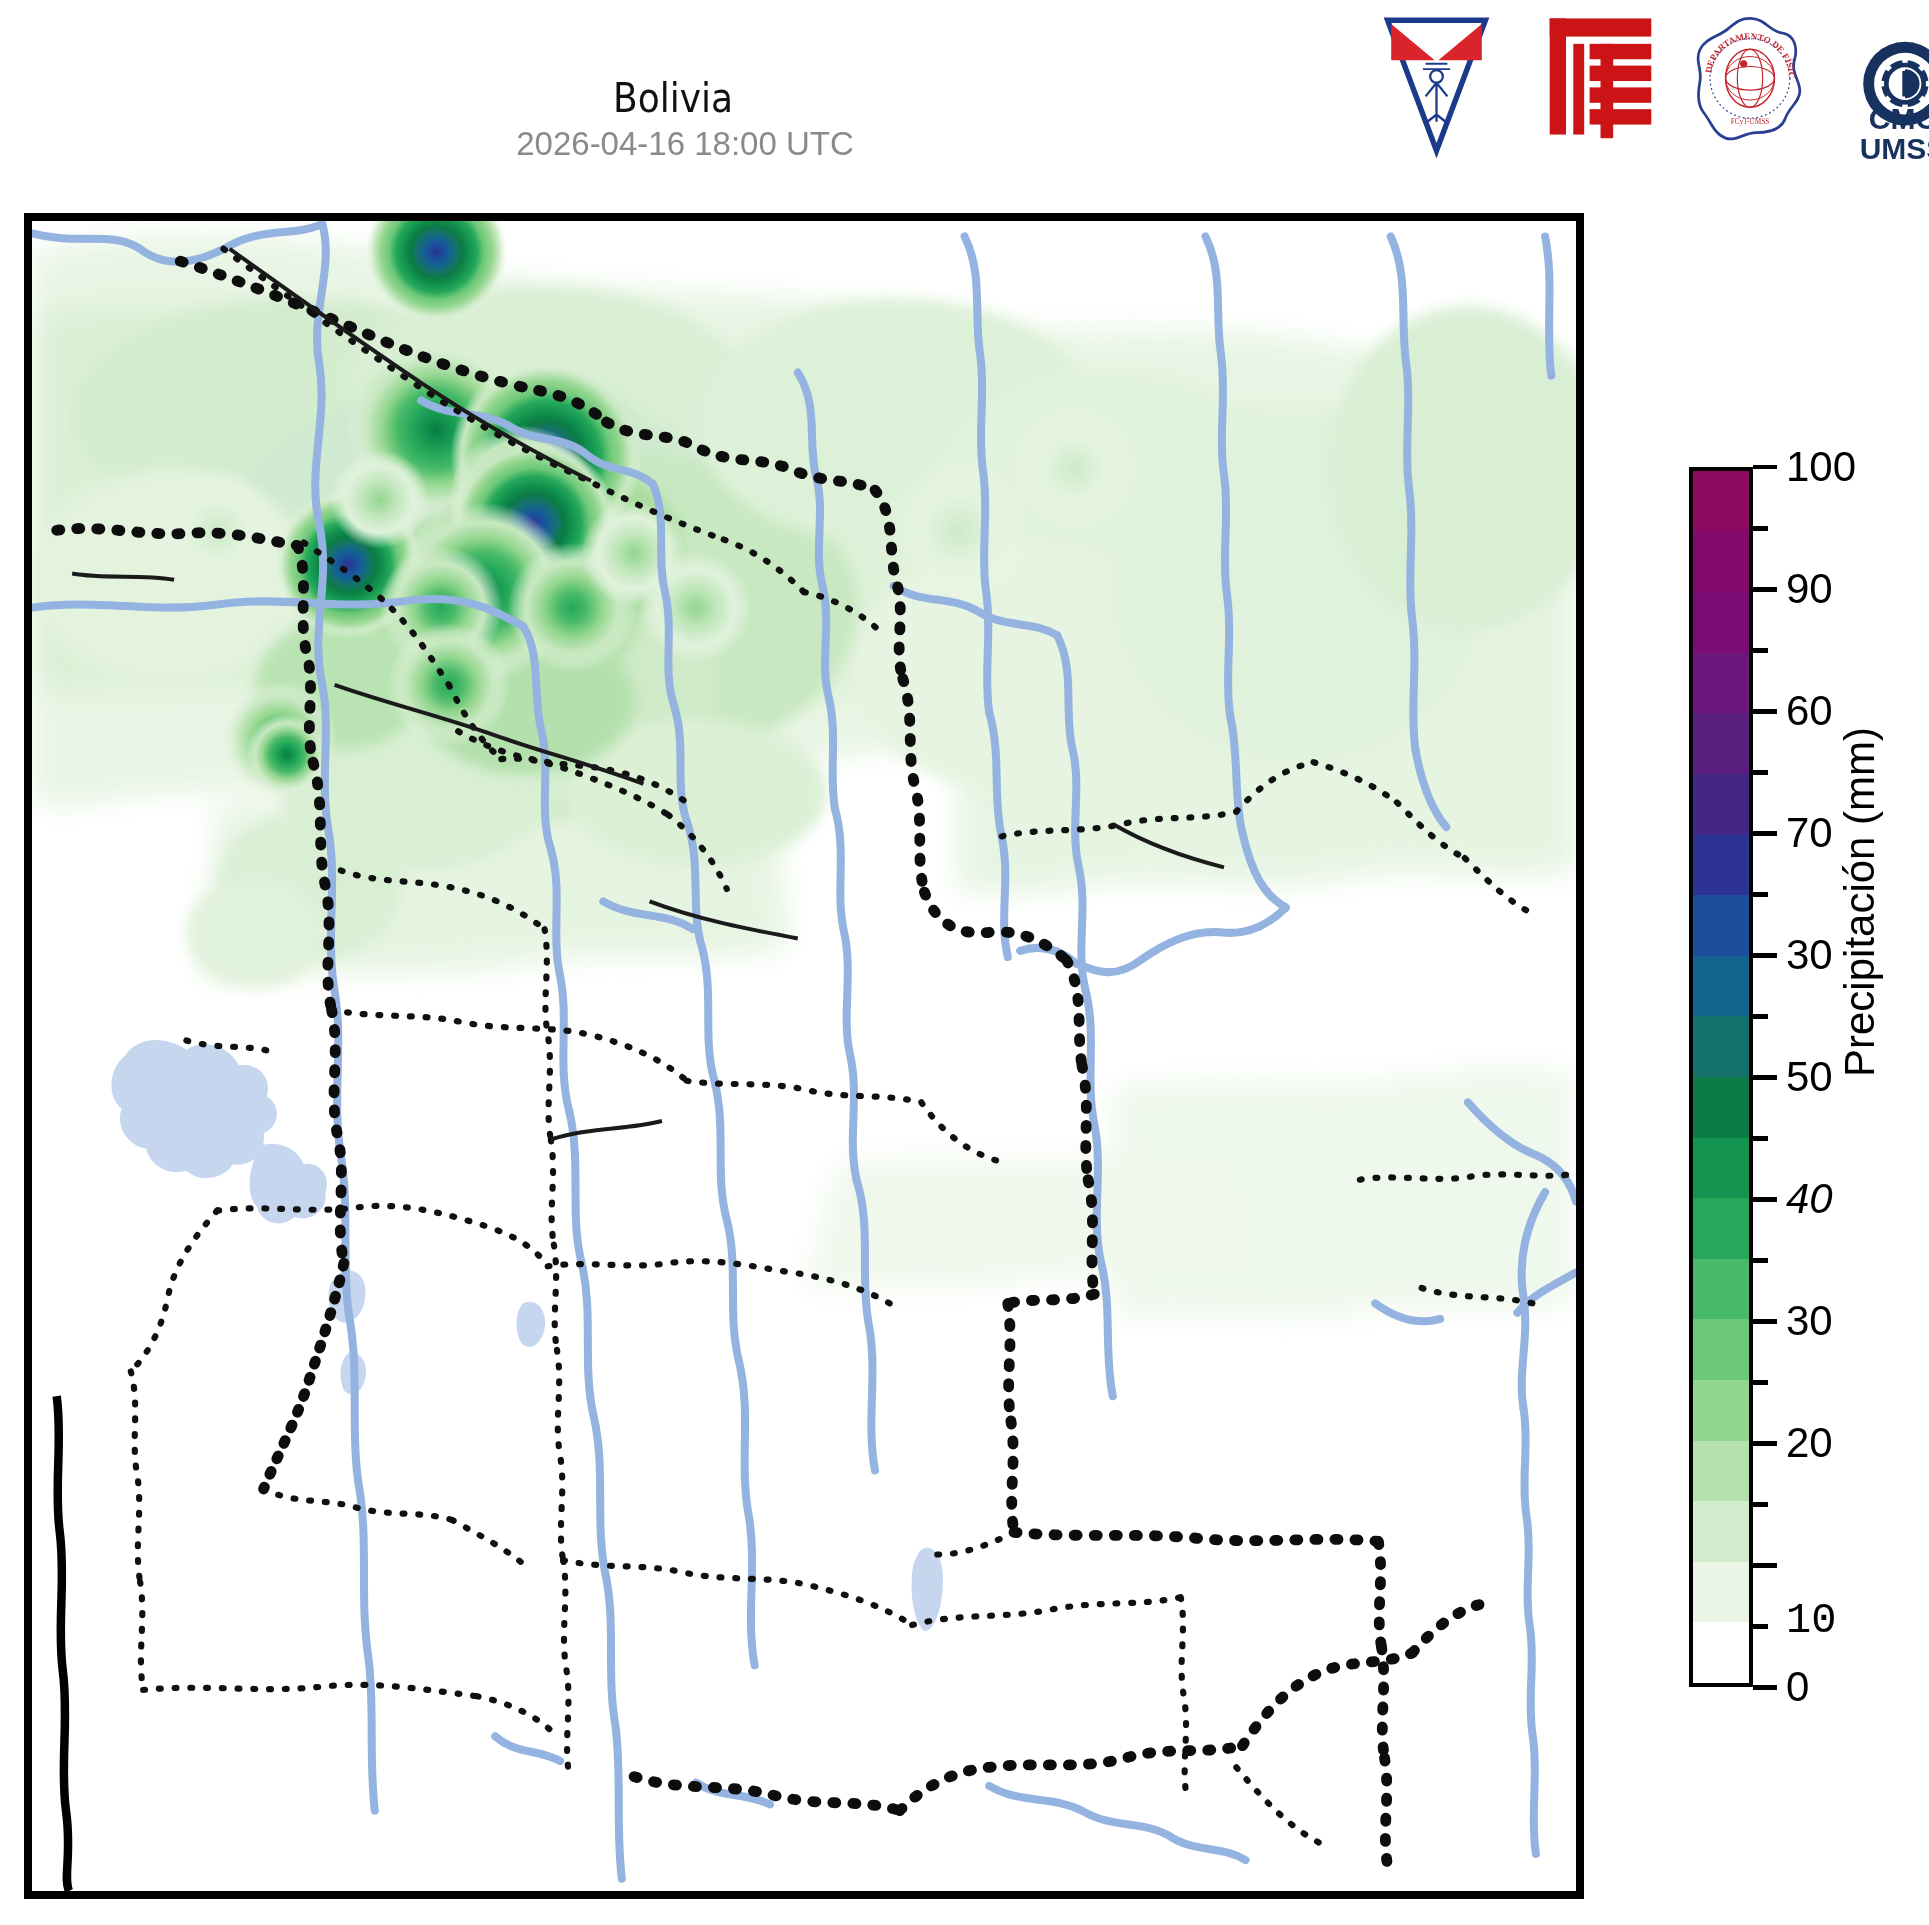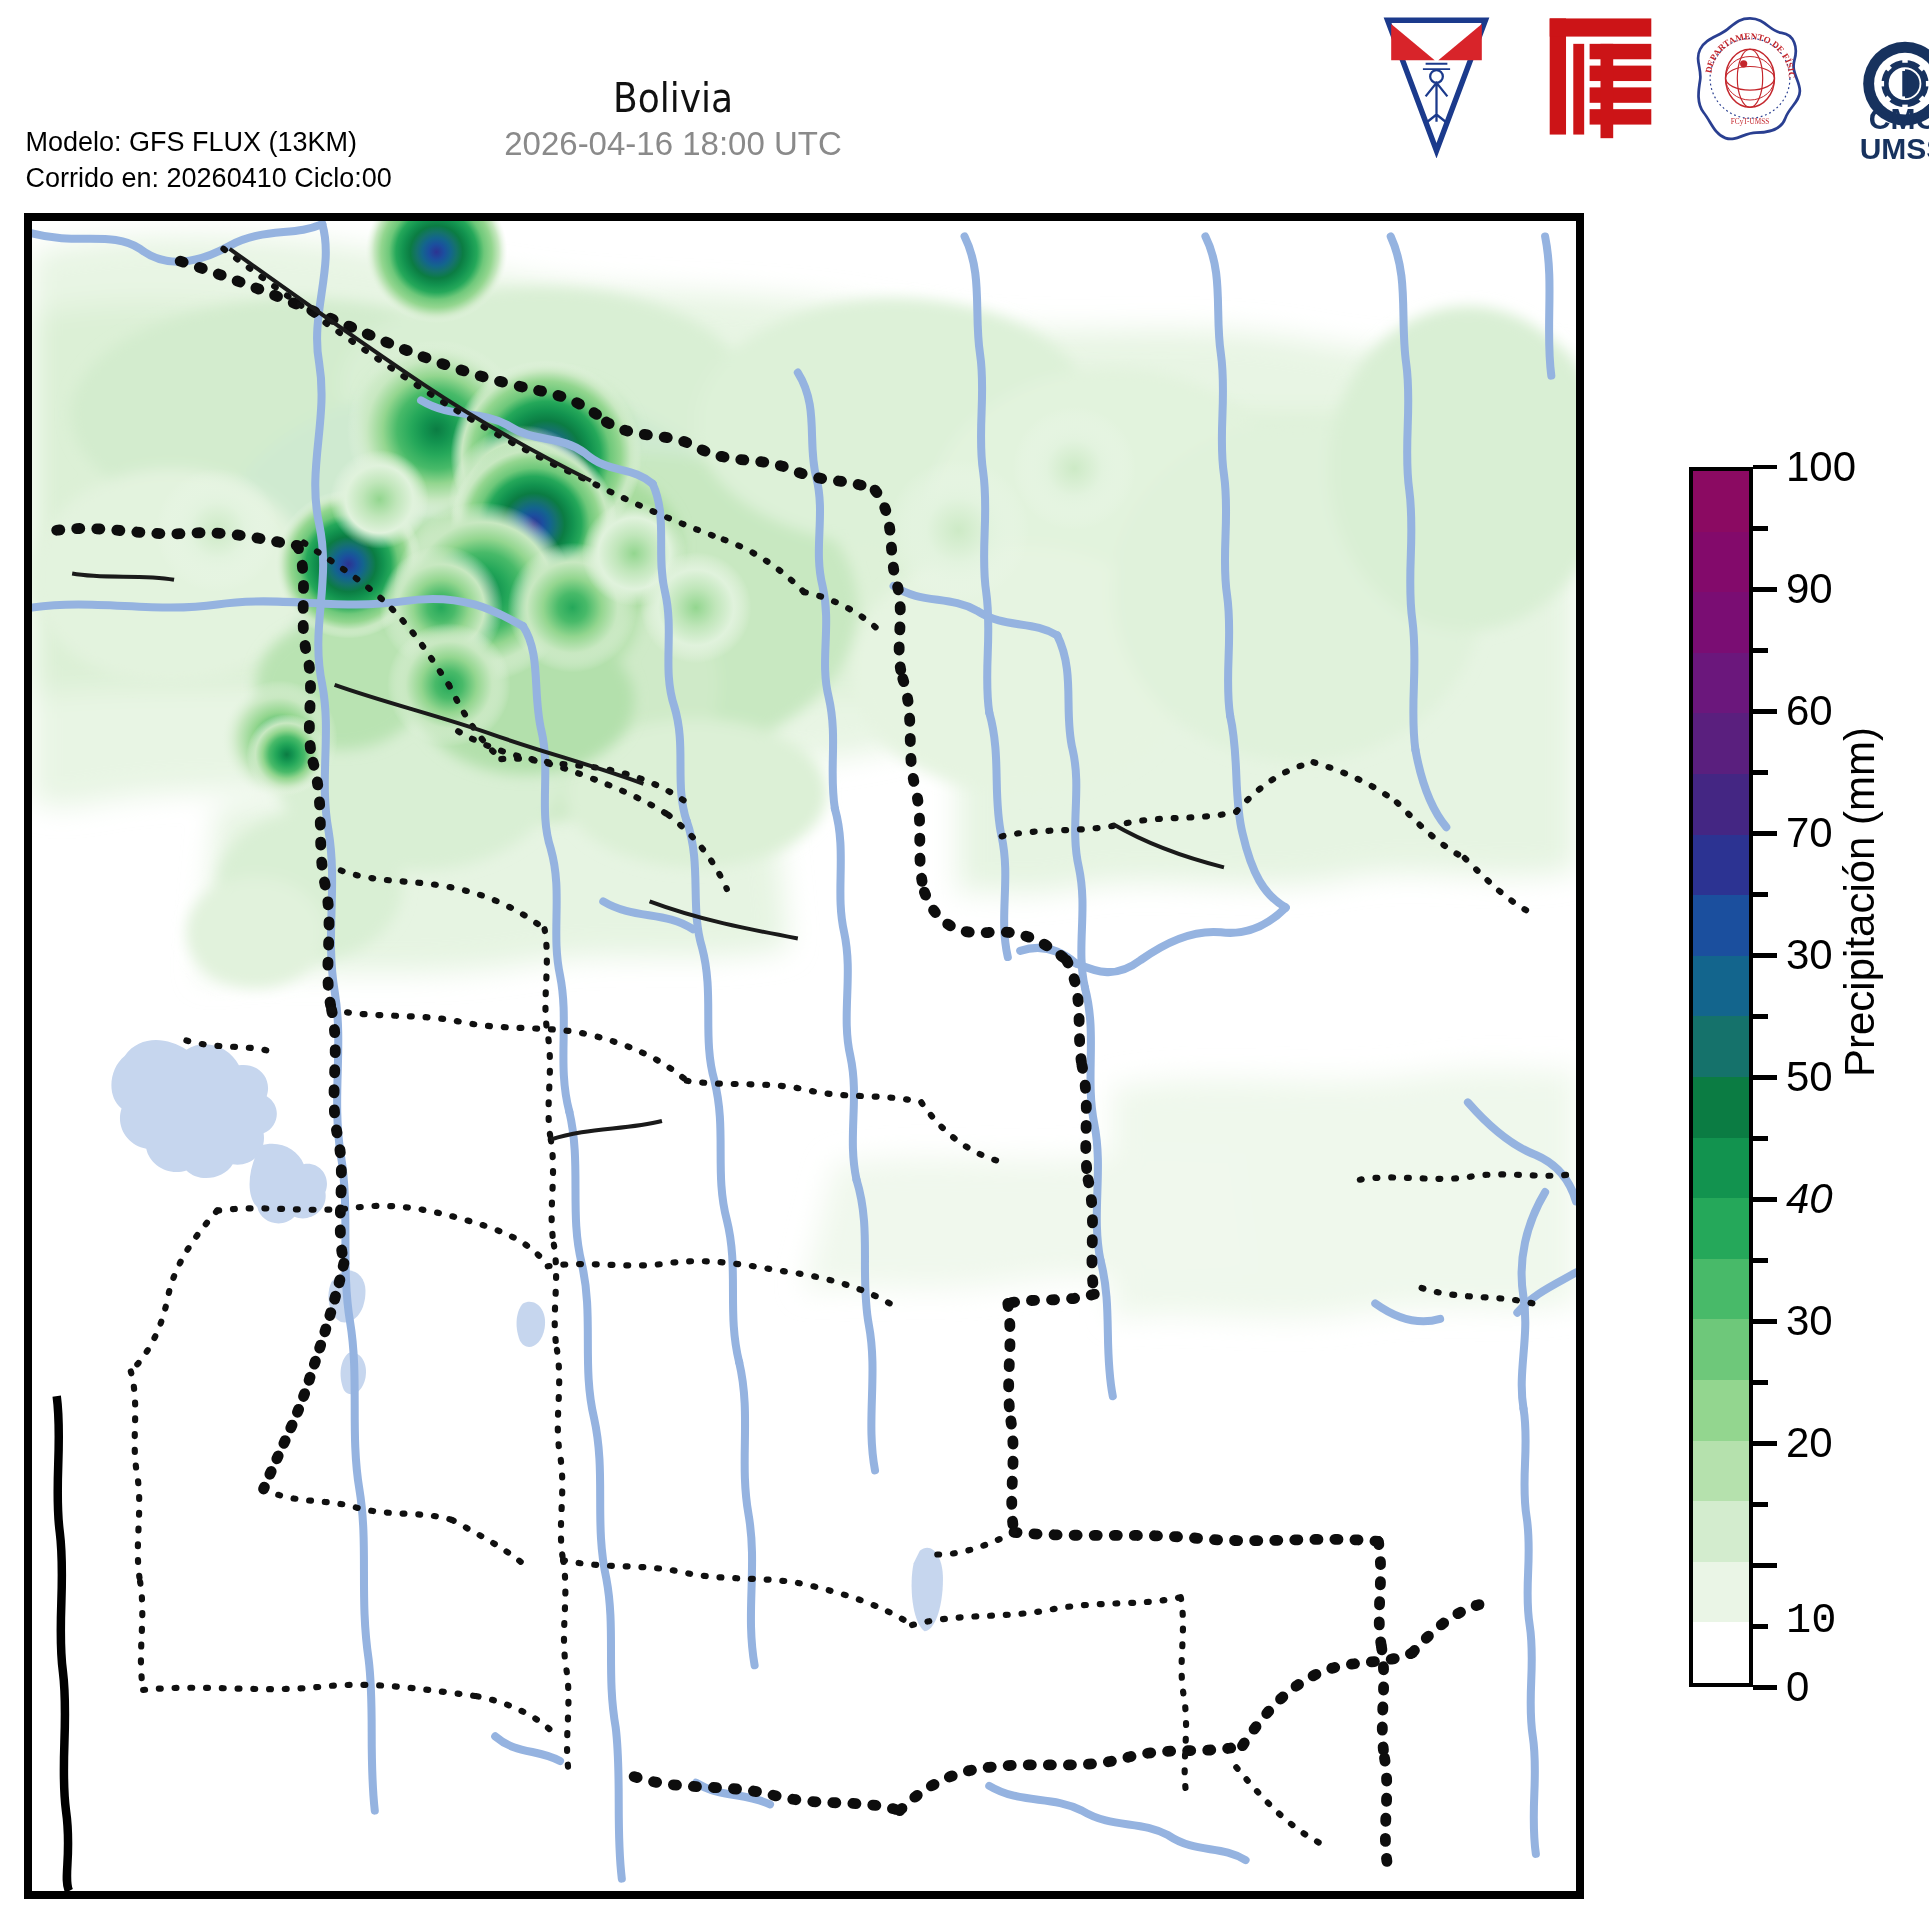--- a/index.html
+++ b/index.html
@@ -9,21 +9,21 @@
   
   #header{position:absolute;left:0;top:0;width:1929px;height:209px;}
 
   #main-title{position:absolute;left:0;top:9px;width:1346px;text-align:center;
     font-family:"DejaVu Sans Condensed","Liberation Sans",sans-serif;
     font-weight:bold;font-size:55px;letter-spacing:-0.9px;color:#000;line-height:1.05;}
 
   #subtitle{position:absolute;left:0;top:75px;width:1346px;text-align:center;
     font-size:40px;color:#111;font-family:"DejaVu Sans Condensed","Liberation Sans",sans-serif;}
 
-  #valid-time{position:absolute;left:0;top:125px;width:1346px;text-align:center;
+  #valid-time{position:absolute;left:12px;top:125px;width:1346px;text-align:center;
     font-size:33px;color:#8a8a8a;font-family:"Liberation Sans",sans-serif;}
 
   #model-meta{position:absolute;left:25.5px;top:125px;font-size:27px;color:#000;line-height:1.33;}
   #model-meta div{white-space:nowrap;}
 
   
   #logos{position:absolute;left:1382px;top:12.7px;width:527px;height:155px;}
   .logo{position:absolute;top:0;}
   .logo-umss{left:0;width:109px;height:145px;}
   .logo-fcyt{left:164px;width:109px;height:127px;}
@@ -51,24 +51,20 @@
     transform-origin:0 0;transform:rotate(-90deg);
     font-size:42px;color:#000;white-space:nowrap;}
 </style>
 </head>
 <body>
 
 <div id="header">
   <div id="subtitle">Bolivia</div>
   <div id="valid-time">2026-04-16 18:00 UTC</div>
 
-  <div id="model-meta">
-    <div>Modelo: GFS FLUX (13KM)</div>
-    <div>Corrido en: 20260410 Ciclo:00</div>
-  </div>
 
   <div id="logos">
 
     <svg class="logo logo-umss" viewBox="0 0 120 160">
       <path d="M6 8 L114 8 L60 152 Z" fill="#ffffff" stroke="#1b3a8c" stroke-width="6"></path>
       <path d="M10 12 L58 52 L10 52 Z" fill="#d8242a"></path>
       <path d="M110 12 L62 52 L110 52 Z" fill="#d8242a"></path>
       <path d="M10 12 L110 12 L60 52 Z" fill="#1b3a8c" opacity="0.0"></path>
       <text x="60" y="30" font-size="17" font-weight="bold" fill="#ffffff" text-anchor="middle" font-family="Liberation Sans, sans-serif">UMSS</text>
       <circle cx="60" cy="70" r="7" fill="none" stroke="#1b3a8c" stroke-width="2.5"></circle>

